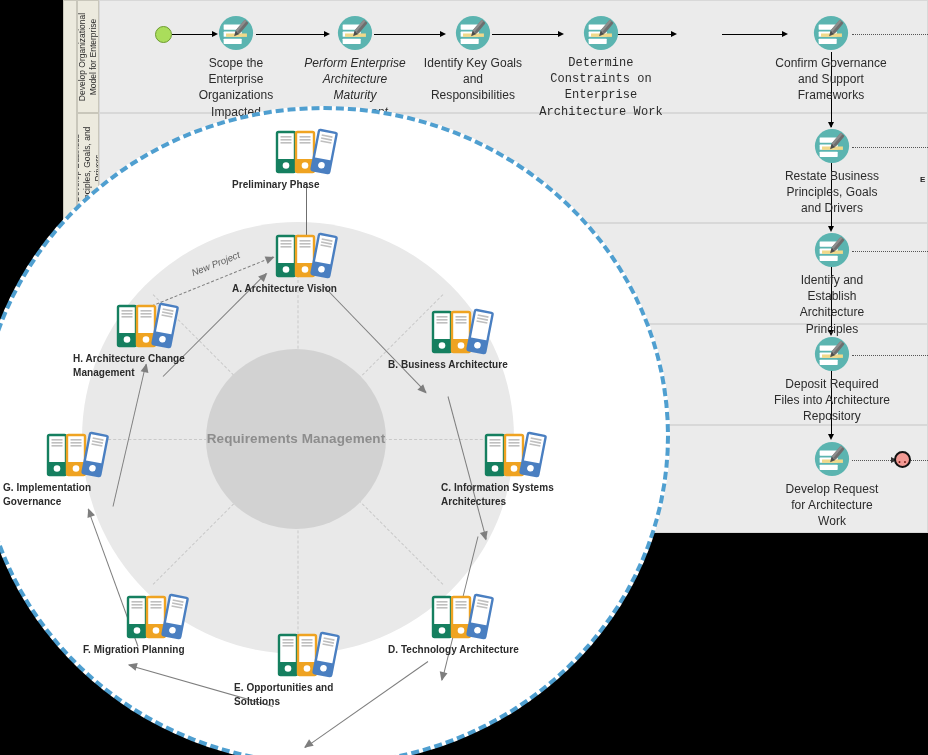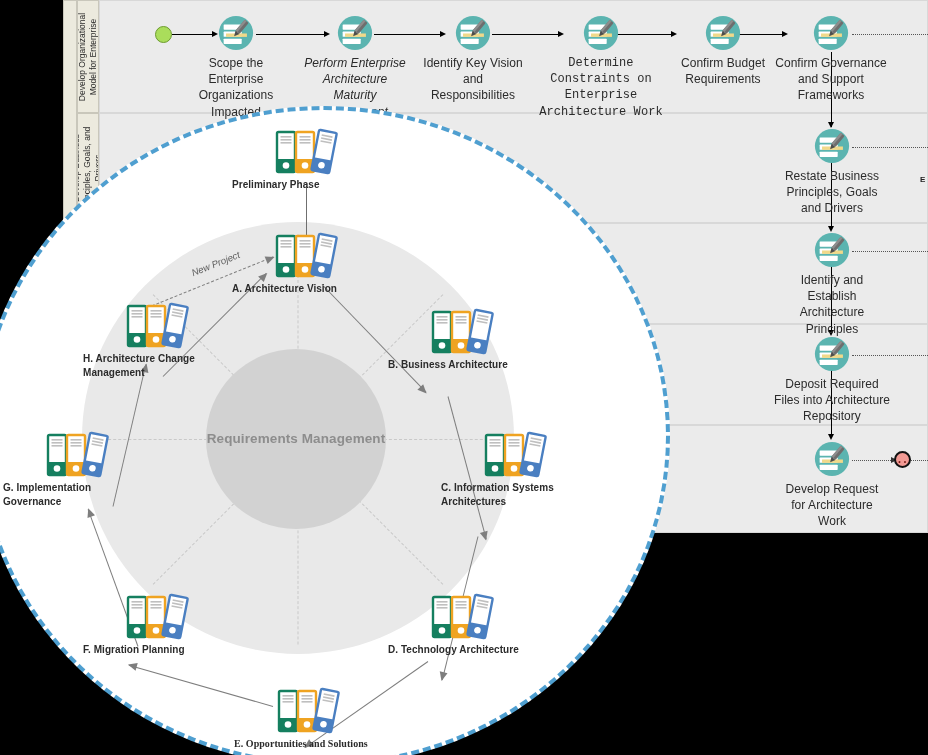--- a/index.html
+++ b/index.html
@@ -207,58 +207,41 @@
           <rect x="7" y="18.5" width="19" height="5.5" rx="0.7" fill="#ffffff"></rect>
           <rect x="7" y="26" width="19" height="5.5" rx="0.7" fill="#ffffff"></rect>
           <rect x="9.5" y="20.5" width="22" height="3.6" fill="#f0d98a"></rect>
           <g transform="rotate(40 24 16)">
             <rect x="21.5" y="5" width="5.4" height="15" rx="1" fill="#6e6e6e"></rect>
             <rect x="21.5" y="5" width="2.5" height="15" fill="#8d8d8d"></rect>
             <polygon points="21.5,20 26.9,20 24.2,25.5" fill="#4e4e4e"></polygon>
           </g>
         </svg>
       </div>
-      <div class="cap">Identify Key Vision and Responsibilities</div>
+      <div class="cap">Identify Key Goals and Responsibilities</div>
     </div>
 
     <div class="task" style="left:531px;top:14px;width:140px;font-family:Liberation Mono, monospace;">
       <div class="glyph">
         <svg viewBox="0 0 40 40" width="38" height="38">
           <circle cx="20" cy="20" r="18" fill="#5bb4b0"></circle>
           <rect x="7" y="11" width="19" height="5.5" rx="0.7" fill="#ffffff"></rect>
           <rect x="7" y="18.5" width="19" height="5.5" rx="0.7" fill="#ffffff"></rect>
           <rect x="7" y="26" width="19" height="5.5" rx="0.7" fill="#ffffff"></rect>
           <rect x="9.5" y="20.5" width="22" height="3.6" fill="#f0d98a"></rect>
           <g transform="rotate(40 24 16)">
             <rect x="21.5" y="5" width="5.4" height="15" rx="1" fill="#6e6e6e"></rect>
             <rect x="21.5" y="5" width="2.5" height="15" fill="#8d8d8d"></rect>
             <polygon points="21.5,20 26.9,20 24.2,25.5" fill="#4e4e4e"></polygon>
           </g>
         </svg>
       </div>
       <div class="cap">Determine Constraints on Enterprise Architecture Work</div>
     </div>
 
-    <div class="task" style="left:673px;top:14px;width:100px;">
-      <div class="glyph">
-        <svg viewBox="0 0 40 40" width="38" height="38">
-          <circle cx="20" cy="20" r="18" fill="#5bb4b0"></circle>
-          <rect x="7" y="11" width="19" height="5.5" rx="0.7" fill="#ffffff"></rect>
-          <rect x="7" y="18.5" width="19" height="5.5" rx="0.7" fill="#ffffff"></rect>
-          <rect x="7" y="26" width="19" height="5.5" rx="0.7" fill="#ffffff"></rect>
-          <rect x="9.5" y="20.5" width="22" height="3.6" fill="#f0d98a"></rect>
-          <g transform="rotate(40 24 16)">
-            <rect x="21.5" y="5" width="5.4" height="15" rx="1" fill="#6e6e6e"></rect>
-            <rect x="21.5" y="5" width="2.5" height="15" fill="#8d8d8d"></rect>
-            <polygon points="21.5,20 26.9,20 24.2,25.5" fill="#4e4e4e"></polygon>
-          </g>
-        </svg>
-      </div>
-      <div class="cap">Confirm Budget Requirements</div>
-    </div>
 
     <div class="task" style="left:771px;top:14px;width:120px;">
       <div class="glyph">
         <svg viewBox="0 0 40 40" width="38" height="38">
           <circle cx="20" cy="20" r="18" fill="#5bb4b0"></circle>
           <rect x="7" y="11" width="19" height="5.5" rx="0.7" fill="#ffffff"></rect>
           <rect x="7" y="18.5" width="19" height="5.5" rx="0.7" fill="#ffffff"></rect>
           <rect x="7" y="26" width="19" height="5.5" rx="0.7" fill="#ffffff"></rect>
           <rect x="9.5" y="20.5" width="22" height="3.6" fill="#f0d98a"></rect>
           <g transform="rotate(40 24 16)">
@@ -573,21 +556,21 @@
             <circle cx="53" cy="37.5" r="3.3" fill="#ffffff"></circle>
             <rect x="47.5" y="7" width="11" height="1.6" fill="#bfbfbf"></rect>
             <rect x="47.5" y="10" width="11" height="1.6" fill="#bfbfbf"></rect>
             <rect x="47.5" y="13" width="11" height="1.6" fill="#bfbfbf"></rect>
           </g>
         </svg>
       </div>
       <div class="label">D. Technology Architecture</div>
     </div>
 
-    <div class="node" style="left:256px;top:581px;font-family:Liberation Serif, serif;">
+    <div class="node" style="left:256px;top:525px;">
       <div class="binders">
         <svg viewBox="0 0 68 48" width="68" height="48">
           <g>
             <rect x="6" y="4" width="18" height="40" rx="1.5" fill="#ffffff" stroke="#157f5f" stroke-width="2.4"></rect>
             <rect x="6" y="31" width="18" height="13" fill="#157f5f"></rect>
             <circle cx="15" cy="37.5" r="3.3" fill="#ffffff"></circle>
             <rect x="9.5" y="8" width="11" height="1.6" fill="#bfbfbf"></rect>
             <rect x="9.5" y="11" width="11" height="1.6" fill="#bfbfbf"></rect>
             <rect x="9.5" y="14" width="11" height="1.6" fill="#bfbfbf"></rect>
           </g>
@@ -669,21 +652,21 @@
             <circle cx="53" cy="37.5" r="3.3" fill="#ffffff"></circle>
             <rect x="47.5" y="7" width="11" height="1.6" fill="#bfbfbf"></rect>
             <rect x="47.5" y="10" width="11" height="1.6" fill="#bfbfbf"></rect>
             <rect x="47.5" y="13" width="11" height="1.6" fill="#bfbfbf"></rect>
           </g>
         </svg>
       </div>
       <div class="label">G. Implementation Governance</div>
     </div>
 
-    <div class="node" style="left:105px;top:196px;">
+    <div class="node" style="left:95px;top:196px;">
       <div class="binders">
         <svg viewBox="0 0 68 48" width="68" height="48">
           <g>
             <rect x="6" y="4" width="18" height="40" rx="1.5" fill="#ffffff" stroke="#157f5f" stroke-width="2.4"></rect>
             <rect x="6" y="31" width="18" height="13" fill="#157f5f"></rect>
             <circle cx="15" cy="37.5" r="3.3" fill="#ffffff"></circle>
             <rect x="9.5" y="8" width="11" height="1.6" fill="#bfbfbf"></rect>
             <rect x="9.5" y="11" width="11" height="1.6" fill="#bfbfbf"></rect>
             <rect x="9.5" y="14" width="11" height="1.6" fill="#bfbfbf"></rect>
           </g>

